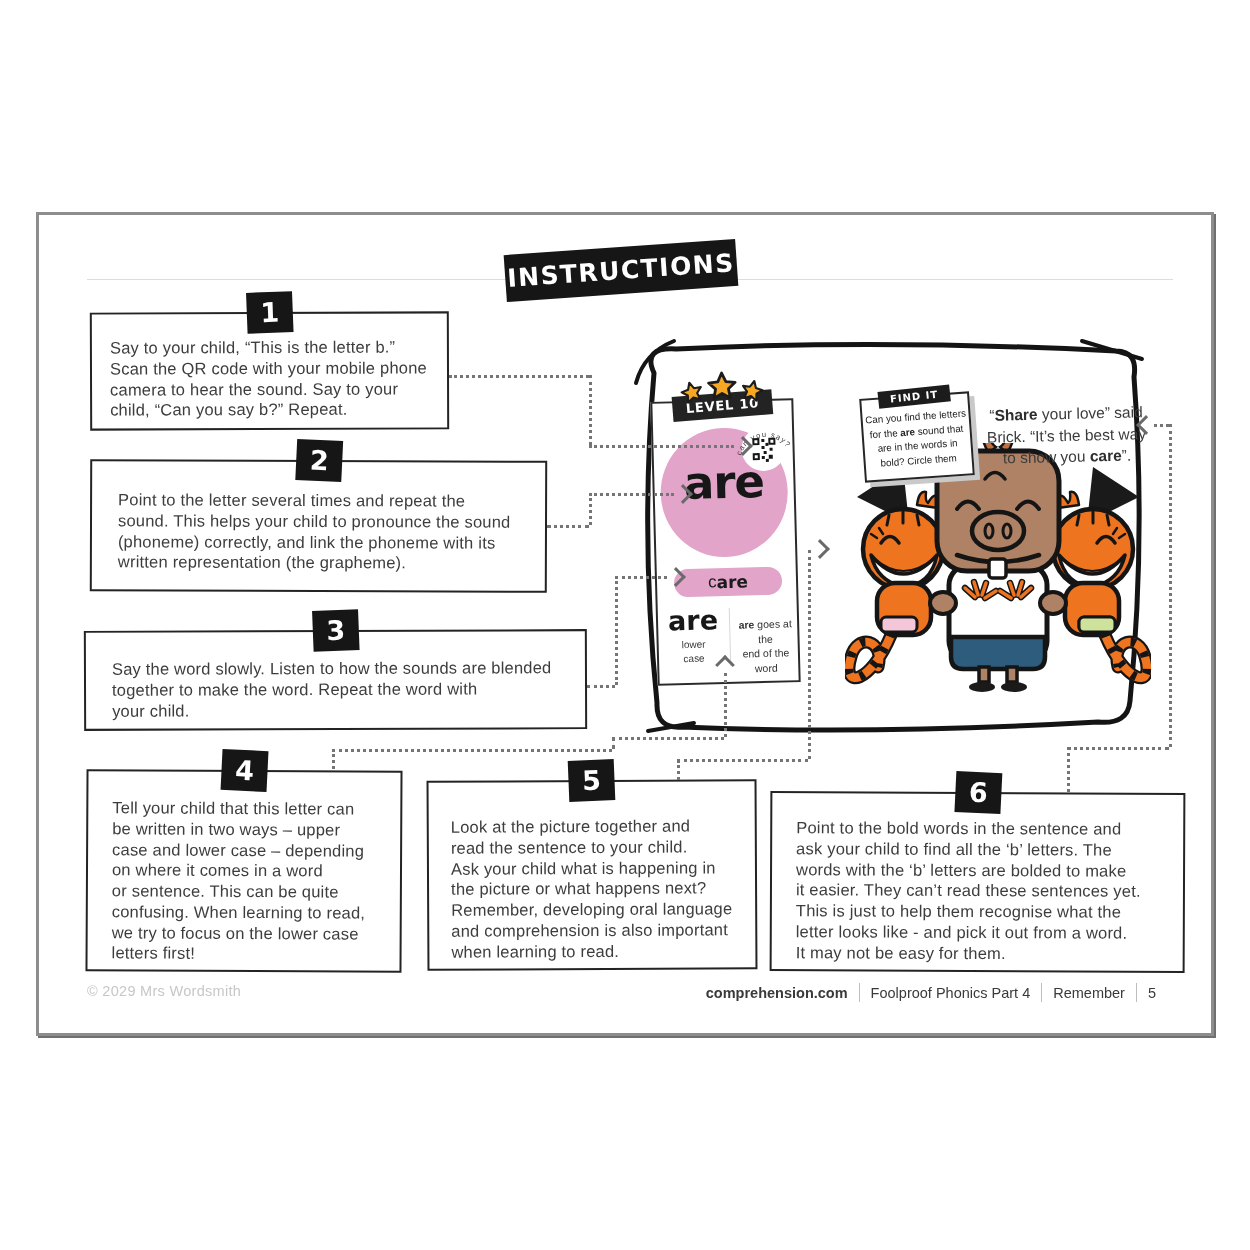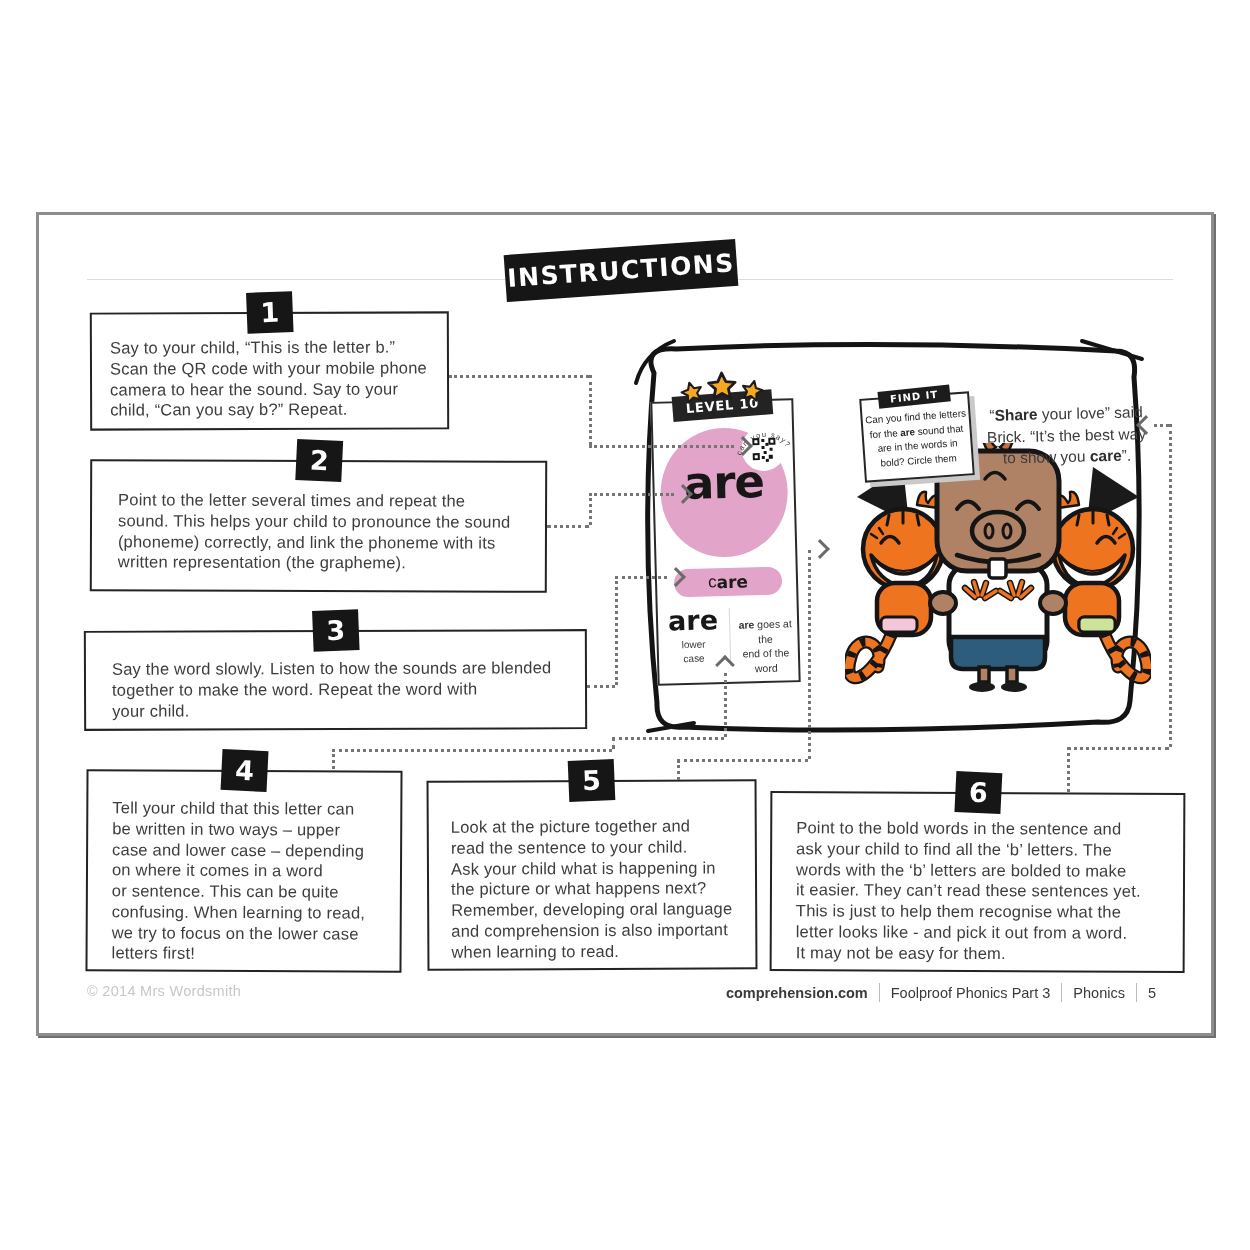--- a/index.html
+++ b/index.html
@@ -321,25 +321,25 @@
     <div class="dh" style="left:638px;top:544px;width:131px;"></div>
     <div class="dv" style="left:769px;top:335px;height:209px;"></div>
     <div class="chev r" style="left:774px;top:327px;"></div>
 
     <div class="chev l" style="left:1100px;top:203px;"></div>
     <div class="dh" style="left:1115px;top:209px;width:15px;"></div>
     <div class="dv" style="left:1130px;top:209px;height:323px;"></div>
     <div class="dh" style="left:1028px;top:532px;width:102px;"></div>
     <div class="dv" style="left:1028px;top:532px;height:45px;"></div>
 
-    <div class="footer-left">© 2014 Mrs Wordsmith</div>
+    <div class="footer-left">© 2029 Mrs Wordsmith</div>
     <div class="footer-right">
       <span class="site">comprehension.com</span>
       <span class="fsep"></span>
-      <span>Foolproof Phonics Part 3</span>
+      <span>Foolproof Phonics Part 4</span>
       <span class="fsep"></span>
-      <span>Phonics</span>
+      <span>Remember</span>
       <span class="fsep"></span>
       <span>5</span>
     </div>
 
   </div>
 </div>
 
 </body></html>

